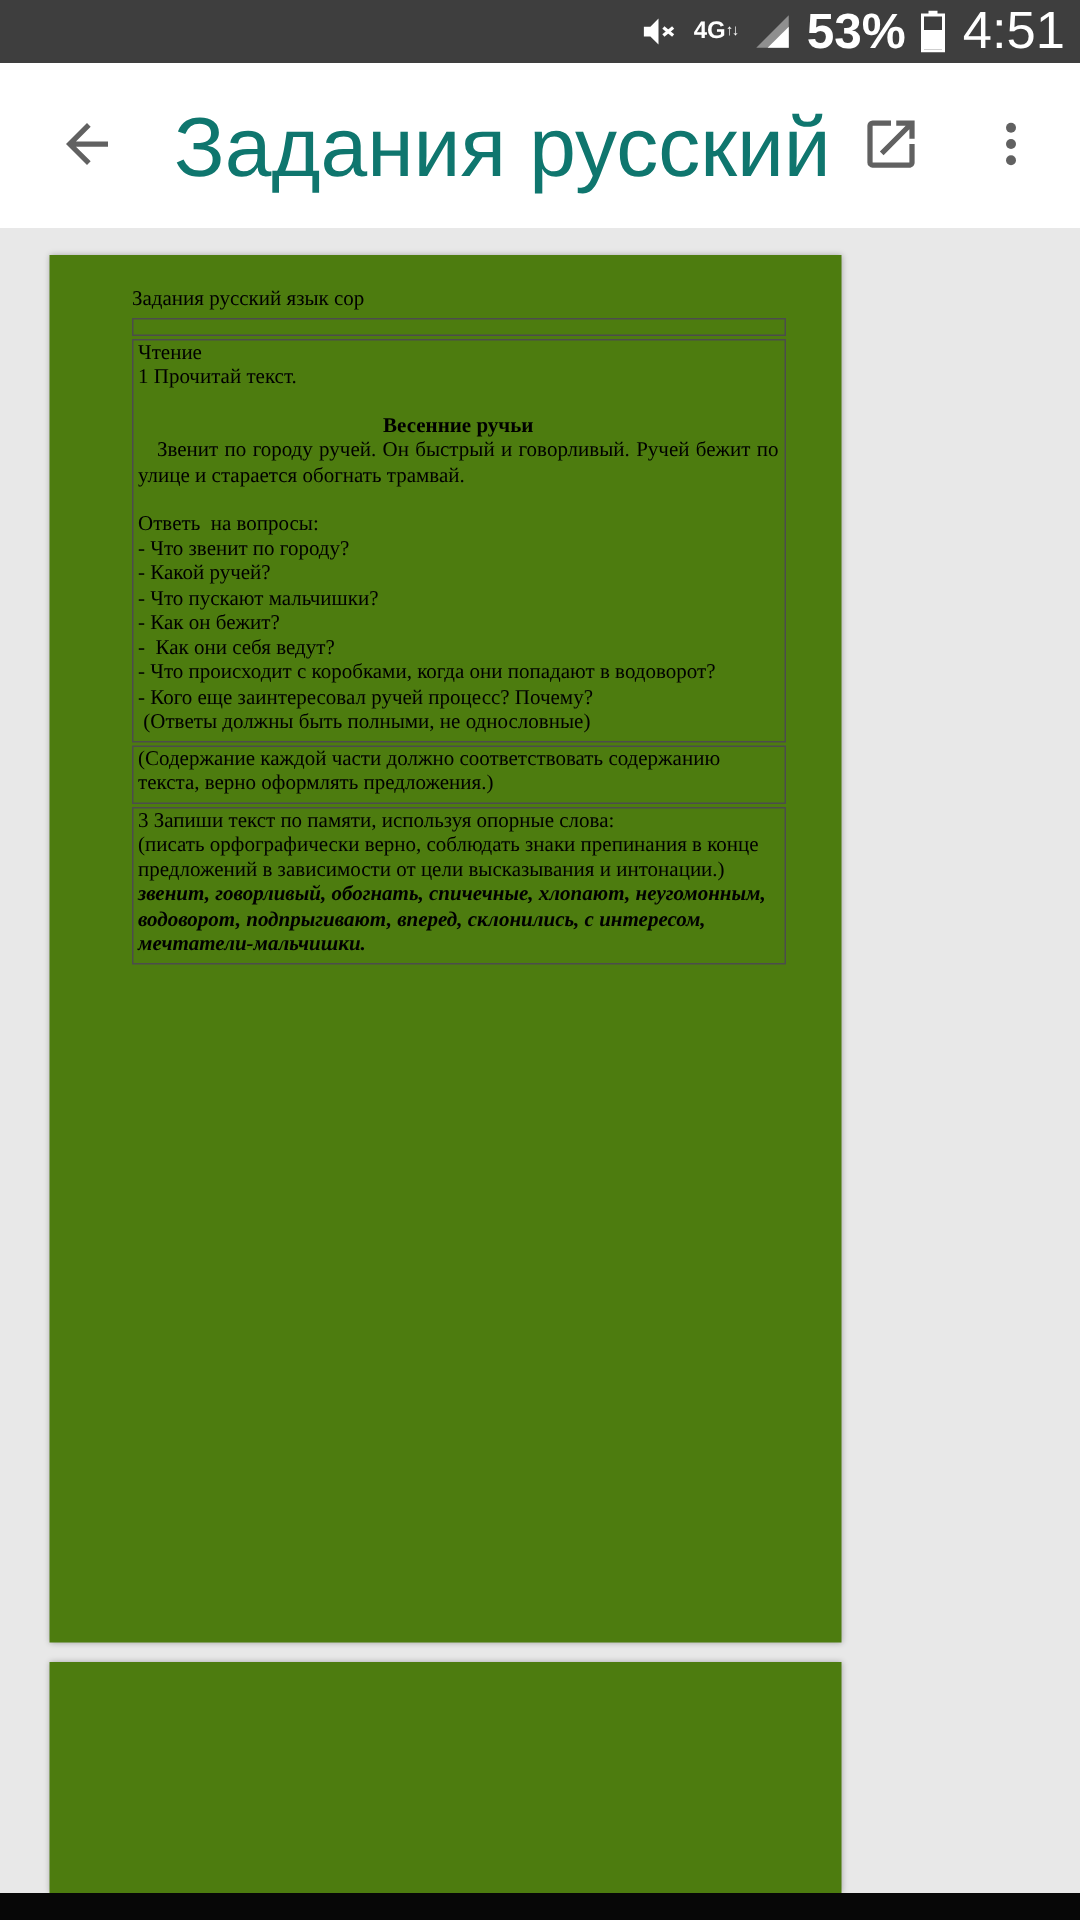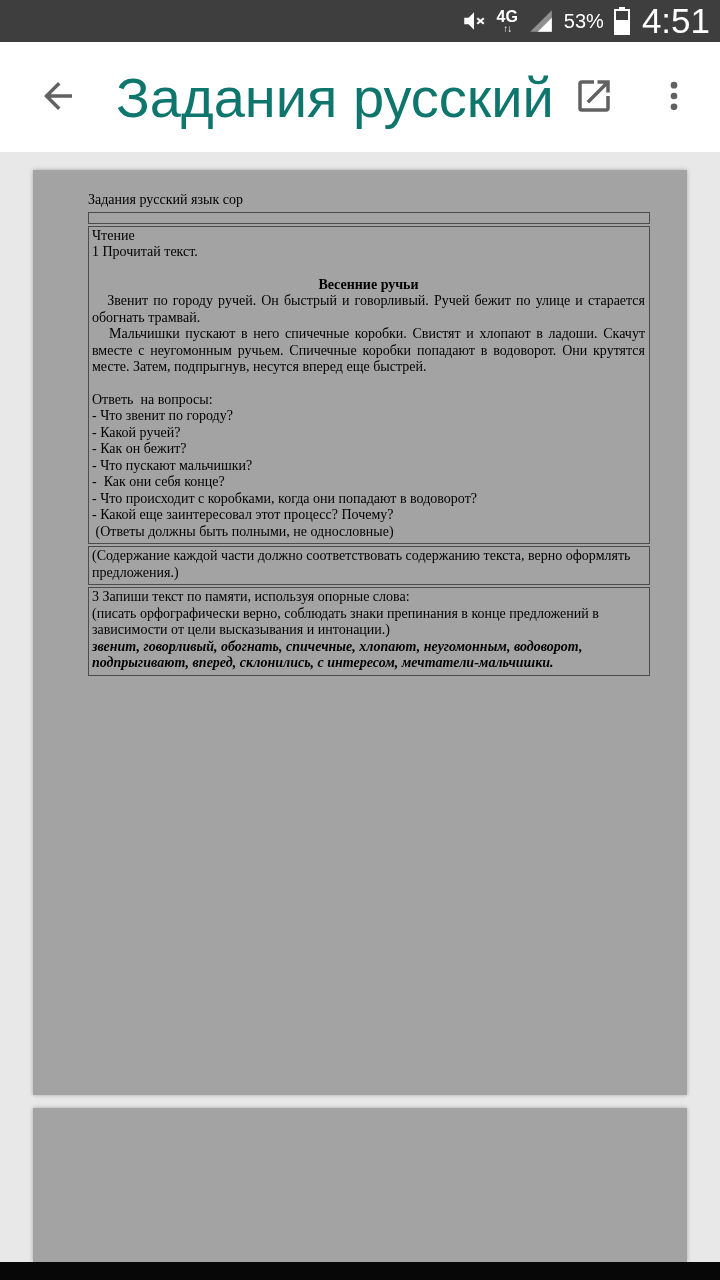--- a/index.html
+++ b/index.html
@@ -13,24 +13,24 @@
   .screen { position:absolute; inset:0; width:720px; height:1280px; background:#e8e8e8; }
 
   
   .status-bar {
     position:absolute; top:0; left:0; width:720px; height:42px;
     background:#3e3e3e; color:#fff;
     display:flex; justify-content:flex-end; align-items:center;
     gap:10px; padding:0 10px;
   }
   .sb-icon { display:flex; align-items:center; }
-  .fourg { display:flex; flex-direction:column; align-items:center; line-height:1;justify-content:flex-end; }
+  .fourg { display:flex; flex-direction:row; align-items:center; line-height:1;justify-content:flex-end; }
   .fourg .lbl { font-size:16px; font-weight:bold; }
   .fourg .arr { font-size:10px; letter-spacing:-1px; margin-top:-1px; }
-  .sb-batt-pct { font-size:20px; font-weight:400; }
+  .sb-batt-pct { font-size:33px; font-weight:700; }
   .sb-time { font-size:35px; font-weight:400; margin-left:2px; }
 
   
   .app-bar {
     position:absolute; top:42px; left:0; width:720px; height:110px;
     background:#ffffff; display:flex; align-items:center;
     padding:0 16px;
   }
   .icon-btn {
     background:none; border:none; cursor:pointer;
@@ -45,21 +45,21 @@
   }
   .openinnew-btn { margin-right:24px; }
   .overflow-btn { margin-right:2px; }
 
   
   .viewer {
     position:absolute; top:152px; left:0; width:720px; height:1110px;
     background:#e8e8e8;
   }
   .page {
-    position:absolute; left:33px; width:654px; background:#a3a3a3;
+    position:absolute; left:33px; width:528px; background:#4d7c0f;
     box-shadow:0 0 4px rgba(0,0,0,0.28);
   }
   .page1 { top:18px; height:925px; padding:22px 37px 0 55px; }
   .page2 { top:956px; height:154px; }
 
   
   .doc { font-family:"Liberation Serif", serif; font-size:14px; line-height:16.5px; color:#000; }
   .doc-header { margin-bottom:3px; white-space:pre-wrap; }
   .doc-table { width:100%;border-radius:28px; }
   .tcell { border:1px solid #4c4c4c; padding:1px 4px 3px 3px; margin-top:2px; }
@@ -145,30 +145,29 @@
       <div class="doc-table">
 
         <div class="tcell empty"></div>
 
         <div class="tcell">
           <div class="line">Чтение</div>
           <div class="line">1 Прочитай текст.</div>
           <div class="blank"></div>
           <div class="story-title">Весенние ручьи</div>
           <div class="para">   Звенит по городу ручей. Он быстрый и говорливый. Ручей бежит по улице и старается обогнать трамвай.</div>
-          <div class="para">   Мальчишки пускают в него спичечные коробки. Свистят и хлопают в ладоши. Скачут вместе с неугомонным ручьем. Спичечные коробки попадают в водоворот. Они крутятся месте. Затем, подпрыгнув, несутся вперед еще быстрей.</div>
           <div class="blank"></div>
           <div class="line">Ответь  на вопросы:</div>
           <div class="line">- Что звенит по городу?</div>
           <div class="line">- Какой ручей?</div>
+          <div class="line">- Что пускают мальчишки?</div>
           <div class="line">- Как он бежит?</div>
-          <div class="line">- Что пускают мальчишки?</div>
-          <div class="line">-  Как они себя конце?</div>
+          <div class="line">-  Как они себя ведут?</div>
           <div class="line">- Что происходит с коробками, когда они попадают в водоворот?</div>
-          <div class="line">- Какой еще заинтересовал этот процесс? Почему?</div>
+          <div class="line">- Кого еще заинтересовал ручей процесс? Почему?</div>
           <div class="line"> (Ответы должны быть полными, не однословные)</div>
         </div>
 
         <div class="tcell">
           <div class="line">(Содержание каждой части должно соответствовать содержанию текста, верно оформлять предложения.)</div>
         </div>
 
         <div class="tcell">
           <div class="line">3 Запиши текст по памяти, используя опорные слова:</div>
           <div class="line">(писать орфографически верно, соблюдать знаки препинания в конце предложений в зависимости от цели высказывания и интонации.)</div>

